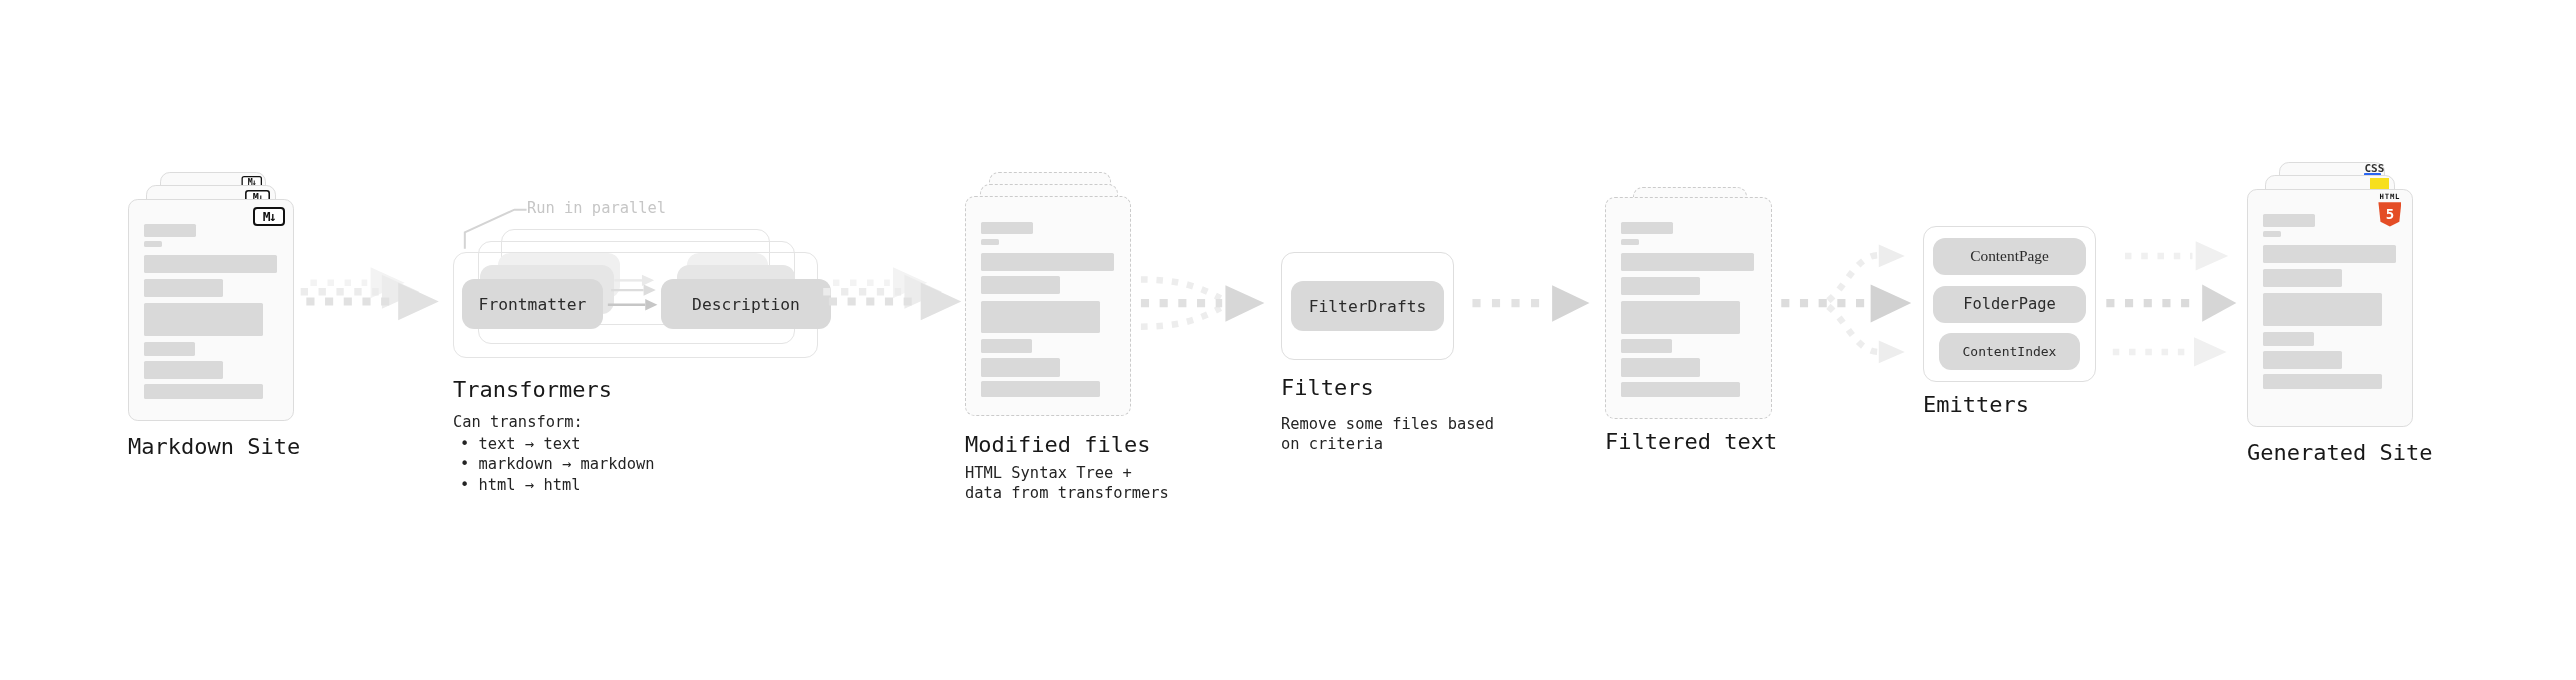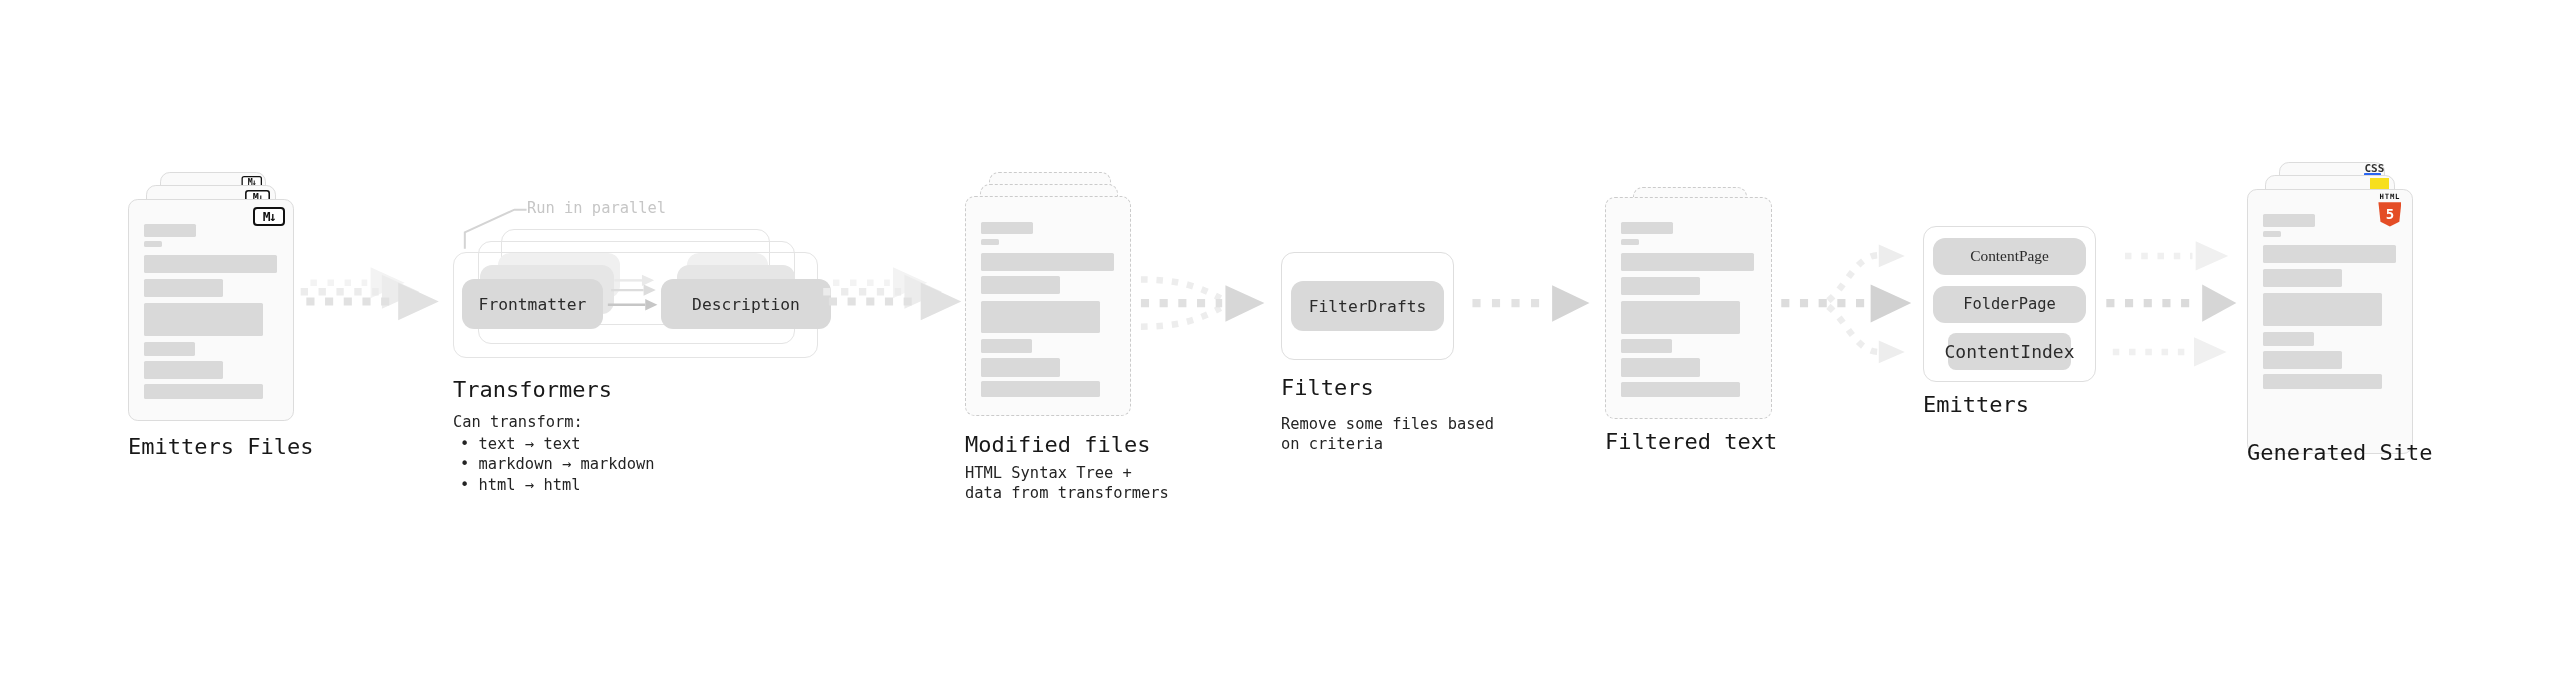--- a/index.html
+++ b/index.html
@@ -65,21 +65,21 @@
           <div class="bar" style="width: 18.7px; height: 5.7px; margin-bottom: 8.1px;"></div>
           <div class="bar" style="width: 133px; height: 18px; margin-bottom: 5.7px;"></div>
           <div class="bar" style="width: 79px; height: 18px; margin-bottom: 6.5px;"></div>
           <div class="bar" style="width: 119px; height: 32.5px; margin-bottom: 5.7px;"></div>
           <div class="bar" style="width: 51px; height: 14px; margin-bottom: 4.9px;"></div>
           <div class="bar" style="width: 79px; height: 18.7px; margin-bottom: 4.9px;"></div>
           <div class="bar" style="width: 119px; height: 15.4px; margin-bottom: 0px;"></div>
         </div>
     </div>
   </div>
-  <div class="stage-label" style="left:128px;top:434px;">Emitters Files</div>
+  <div class="stage-label" style="left:128px;top:434px;">Markdown Site</div>
 
   <div class="annotation" style="left:527px;top:199px;">Run in parallel</div>
   <div class="tbox" style="left:501px;top:229px;width:269px;height:96px;"></div>
   <div class="tbox" style="left:478px;top:241px;width:317px;height:103px;"></div>
   <div class="tbox" style="left:453px;top:252px;width:365px;height:106px;"></div>
   <div class="pill ghost-b" style="left:498px;top:253px;width:122px;height:45px;"></div>
   <div class="pill ghost-b" style="left:687px;top:253px;width:81px;height:45px;"></div>
   <div class="pill ghost-a" style="left:480px;top:265px;width:134px;height:49px;"></div>
   <div class="pill ghost-a" style="left:677px;top:265px;width:118px;height:49px;"></div>
   <div class="pill" style="left:462px;top:279px;width:141px;height:50px;">Frontmatter</div>
@@ -132,35 +132,35 @@
           <div class="bar" style="width: 79px; height: 18.7px; margin-bottom: 4.9px;"></div>
           <div class="bar" style="width: 119px; height: 15.4px; margin-bottom: 0px;"></div>
         </div>
     </div>
   </div>
   <div class="stage-label" style="left:1605px;top:429px;">Filtered text</div>
 
   <div class="panel" style="left:1923px;top:226px;width:173px;height:156px;display:flex;flex-direction:column;align-items:center;justify-content:center;gap:10.6px;">
     <div class="pill" style="width:153px;height:37px;font-size:15.4px;font-family:Liberation Serif, serif;">ContentPage</div>
     <div class="pill" style="width:153px;height:37px;font-size:15.4px;">FolderPage</div>
-    <div class="pill" style="width:123px;height:37px;font-size:18px;border-radius:8px;">ContentIndex</div>
+    <div class="pill" style="width:141px;height:37px;font-size:13px;">ContentIndex</div>
   </div>
   <div class="stage-label" style="left:1923px;top:392px;">Emitters</div>
 
   <div class="abs" style="left:2247px;top:162px;width:171px;height:252px;">
     <div class="card" style="left:32px;top:0;width:106px;height:179px;">
       <div class="css-badge" style="right:3.3px;top:1.6px;">
         <span>CSS</span>
         <div class="bar-blue"></div>
       </div>
     </div>
     <div class="card" style="left:18px;top:13px;width:130px;height:199px;">
       <div class="js-badge" style="right:4.9px;top:2.4px;"></div>
     </div>
-    <div class="card" style="left:0;top:27px;width:166px;height:265px;">
+    <div class="card" style="left:0;top:27px;width:166px;height:238px;">
       <div class="html5-badge" style="right:10.6px;top:3.3px;">
         <div class="word">HTML</div>
         <div class="shield">
             <span>5</span>
           </div>
       </div>
       <div class="bars">
           <div class="bar" style="width: 52px; height: 12.2px; margin-bottom: 4.9px;"></div>
           <div class="bar" style="width: 18.7px; height: 5.7px; margin-bottom: 8.1px;"></div>
           <div class="bar" style="width: 133px; height: 18px; margin-bottom: 5.7px;"></div>

